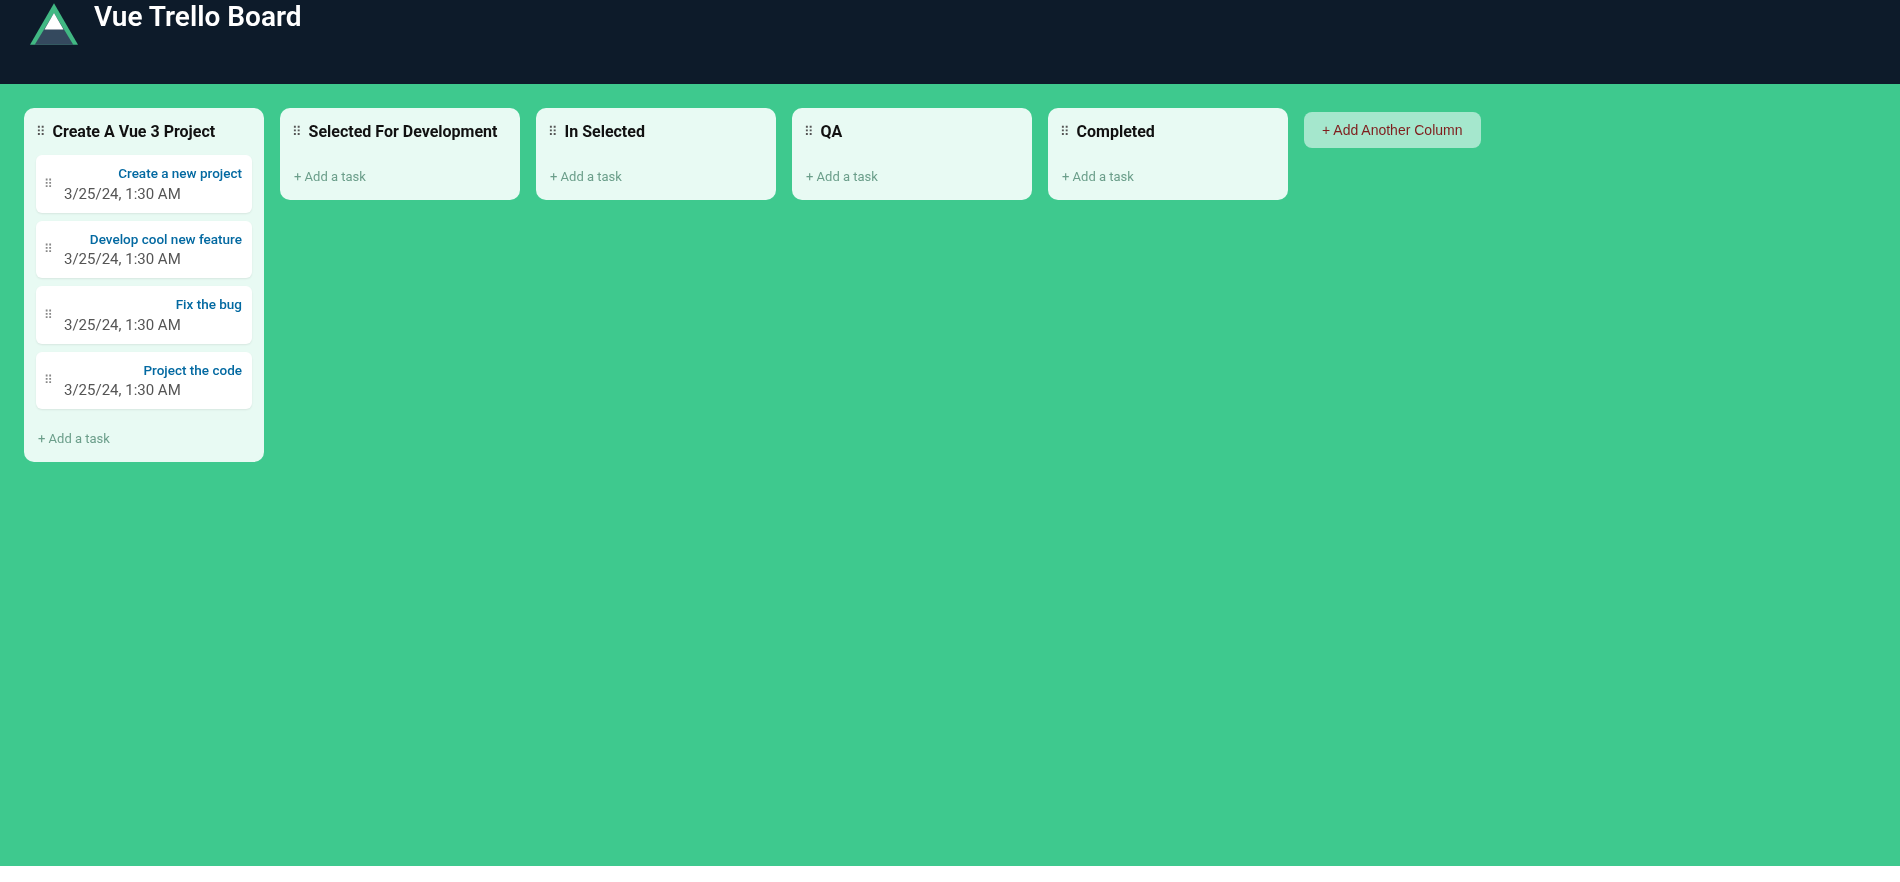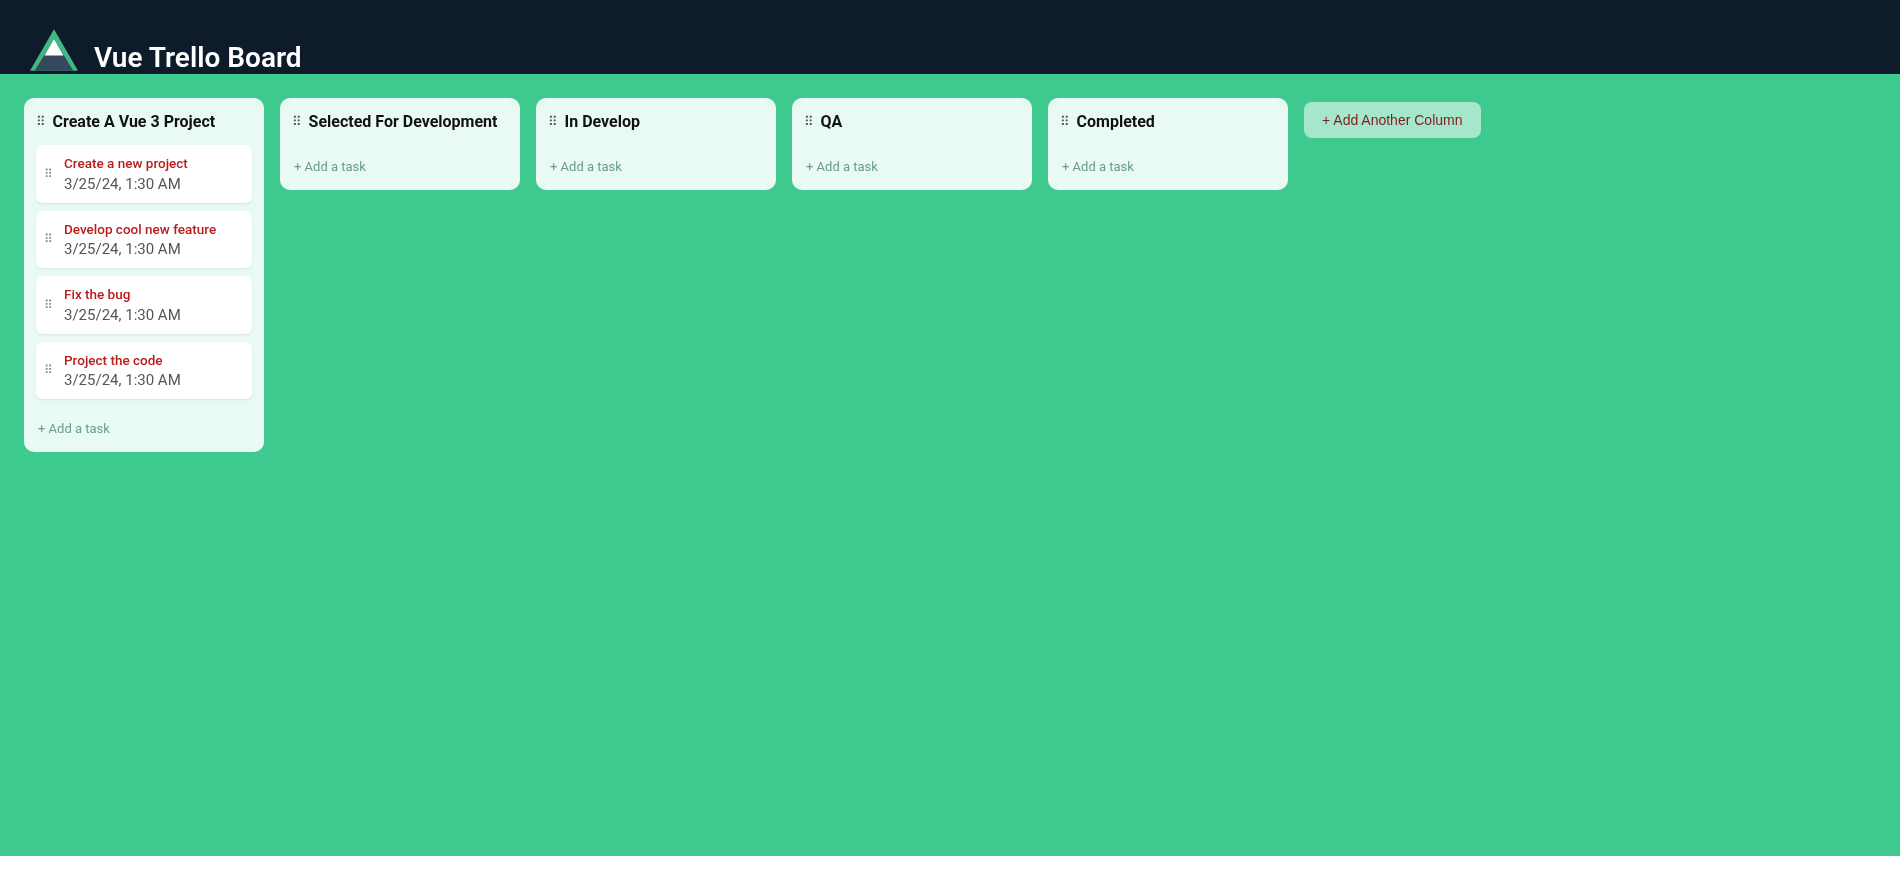--- a/index.html
+++ b/index.html
@@ -11,23 +11,23 @@
     body {
       width: 1900px;
       height: 882px;
       overflow: hidden;
       font-family: -apple-system, BlinkMacSystemFont, 'Segoe UI', Roboto, sans-serif;
     }
 
     
     .header {
       background-color: #0d1b2a;
-      height: 74px;
-      display: flex;
-      align-items: flex-end;
+      height: 84px;
+      display: flex;
+      align-items: flex-start;
       padding: 0 30px;
       gap: 16px;
     }
 
     .header-title {
       color: #ffffff;
       font-size: 28px;
       font-weight: 600;
     }
 
@@ -92,22 +92,23 @@
       top: 50%;
       transform: translateY(-50%);
       color: #888;
       font-size: 12px;
       cursor: grab;
     }
 
     .task-title {
       font-size: 13.5px;
       font-weight: 500;
-      color: #b91c1c;
+      color: #0369a1;
       line-height: 1.3;
+      text-align: right;
     }
 
     .task-date {
       font-size: 15px;
       color: #555;
     }
 
     
     .add-task {
       color: #6b9e8a;
@@ -182,21 +183,21 @@
     <div class="column">
       <div class="column-header">
         <span class="drag-dots">⠿</span>
         <span class="column-title">Selected For Development</span>
       </div>
       <div class="add-task">+ Add a task</div>
     </div>
     <div class="column">
       <div class="column-header">
         <span class="drag-dots">⠿</span>
-        <span class="column-title">In Develop</span>
+        <span class="column-title">In Selected</span>
       </div>
       <div class="add-task">+ Add a task</div>
     </div>
     <div class="column">
       <div class="column-header">
         <span class="drag-dots">⠿</span>
         <span class="column-title">QA</span>
       </div>
       <div class="add-task">+ Add a task</div>
     </div>

